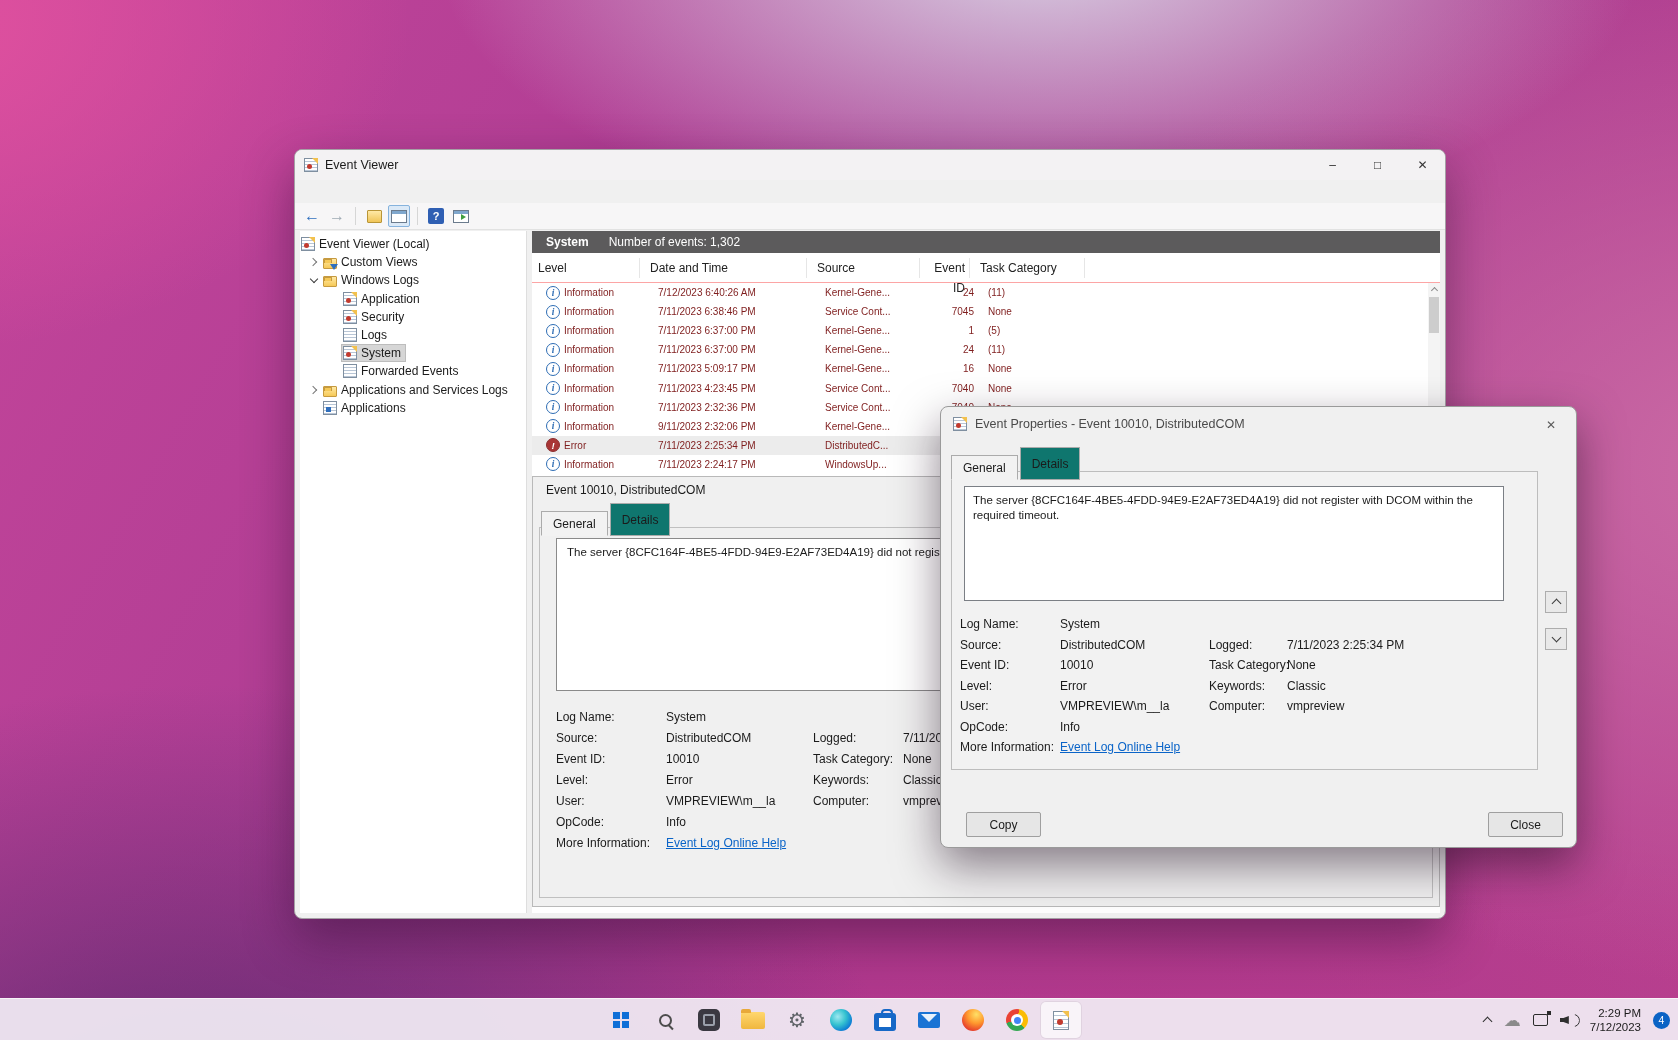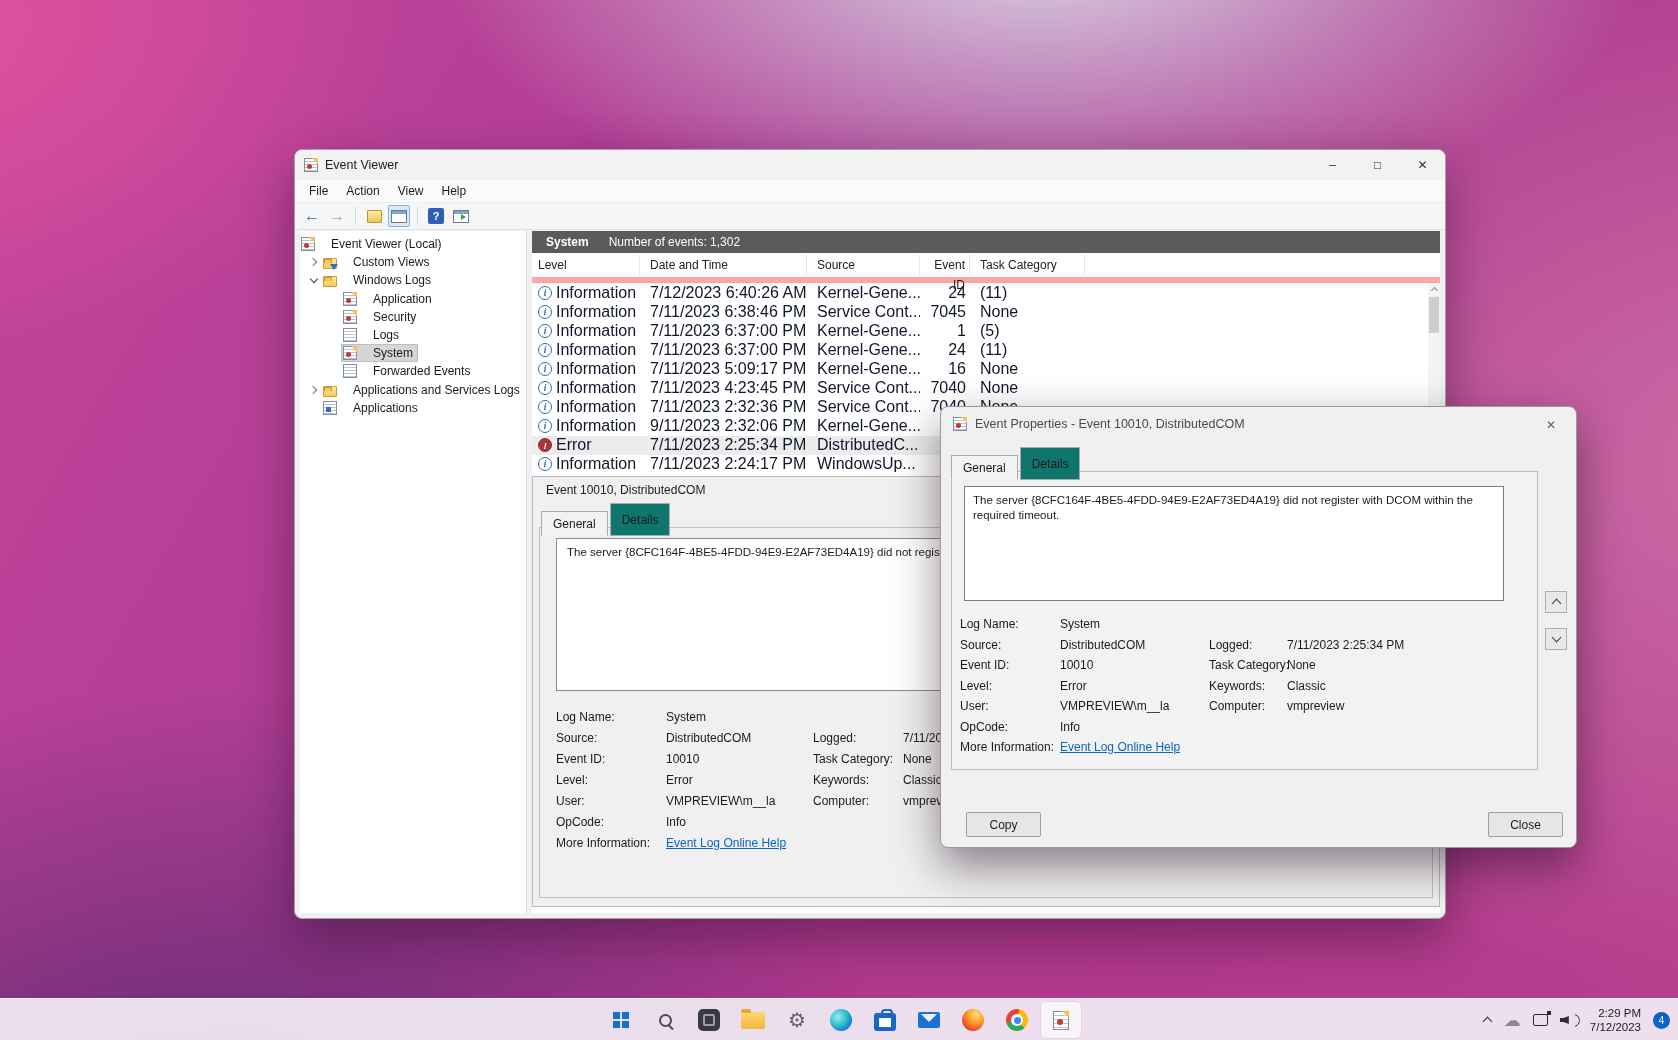--- a/index.html
+++ b/index.html
@@ -49,21 +49,21 @@
   
   .tree{position:absolute;left:5px;top:81px;width:227px;bottom:5px;background:#fff;
     border-right:1px solid #dedede;padding-top:4px;}
   .titem{height:18.2px;display:flex;align-items:center;font-size:12px;color:#1b1b1b;}
   .chev{width:16px;display:flex;align-items:center;justify-content:center;flex:0 0 16px;}
   .titem.lvl1{padding-left:6px;} .titem.lvl2{padding-left:26px;}
   .arrow-right .chev::before{content:"";width:5px;height:5px;border-right:1.4px solid #777;
     border-bottom:1.4px solid #777;transform:rotate(-45deg);margin-left:-2px;}
   .arrow-down .chev::before{content:"";width:5px;height:5px;border-right:1.4px solid #3c3c3c;
     border-bottom:1.4px solid #3c3c3c;transform:rotate(45deg);margin-top:-2px;}
-  .t-body{display:flex;align-items:center;gap:16px;padding:1px 4px 1px 1px;}
+  .t-body{display:flex;align-items:center;gap:4px;padding:1px 4px 1px 1px;}
   .titem.selected .t-body{background:#d6d6d6;outline:1px solid #bdbdbd;}
   .tic{width:14px;height:14px;position:relative;flex:0 0 14px;}
   .i-evt,.i-log,.i-log-plain,.i-subs{background:repeating-linear-gradient(to bottom,#fff 0 2px,#b9c6d6 2px 3px);
     border:1px solid #7f8fa0;width:12px;height:14px;}
   .i-evt::after,.i-log::after{content:"";position:absolute;left:2px;top:5px;width:5px;height:5px;
     border-radius:50%;background:#c23a2e;}
   .i-evt::before,.i-log::before{content:"";position:absolute;right:-1px;top:-1px;width:0;height:0;
     border-top:6px solid #f2c14e;border-left:6px solid transparent;}
   .i-subs::after{content:"";position:absolute;left:2px;top:5px;width:5px;height:5px;background:#2f6fbe;}
   .i-folder,.i-folder-filter{width:15px;height:11px;margin-top:3px;
@@ -73,28 +73,28 @@
   .i-folder-filter::after{content:"";position:absolute;right:-2px;bottom:-2px;width:0;height:0;
     border-top:6px solid #2f6fbe;border-left:4px solid transparent;border-right:4px solid transparent;}
 
   
   .main{position:absolute;left:237px;top:81px;right:5px;bottom:5px;background:#fff;}
   .headerbar{position:absolute;left:0;top:0;right:0;height:22px;background:#5c5b5c;color:#fff;
     display:flex;align-items:center;padding:0 14px;gap:20px;font-size:12px;}
   .hb-log{font-weight:bold;}
   .colhead{position:absolute;left:0;top:22px;right:0;height:30px;display:grid;
     grid-template-columns:108px 167px 113px 50px 115px 1fr;align-items:center;
-    border-bottom:6px solid #fca5a5;font-size:12px;color:#222;background:#fff;}
+    border-bottom:1px solid #fca5a5;font-size:12px;color:#222;background:#fff;}
   .colhead span{padding-left:10px;border-right:1px solid #e6e6e6;height:20px;line-height:20px;}
   .colhead .ch-level{padding-left:6px;}
   .colhead .ch-id{text-align:right;padding-right:4px;padding-left:0;}
   .colhead .ch-fill{border-right:none;}
   .rows{position:absolute;left:0;top:52px;right:12px;height:191px;overflow:hidden;}
   .trow{height:19.1px;display:grid;grid-template-columns:108px 167px 113px 50px 115px 1fr;
-    align-items:center;font-size:16px;color:#0f172a;}
+    align-items:center;font-size:10px;color:#7f1d1d;padding-left:8px;}
   .trow.selected{background:#ececec;}
   .c-level{display:flex;align-items:center;gap:4px;padding-left:6px;}
   .c-date,.c-src,.c-task{padding-left:10px;white-space:nowrap;overflow:hidden;}
   .c-id{text-align:right;padding-right:4px;}
   .lvl{width:14px;height:14px;border-radius:50%;display:inline-flex;align-items:center;
     justify-content:center;flex:0 0 14px;font-size:9.5px;font-weight:bold;}
   .lvl.info{background:#fff;border:1px solid #2e6db4;color:#2e6db4;font-style:italic;
     font-family:"Liberation Serif",serif;}
   .lvl.info::before{content:"i";}
   .lvl.error{background:#a93636;border:1px solid #8c2f2f;color:#fff;}
@@ -225,26 +225,20 @@
     <div class="titlebar">
       <span class="tic i-evt"></span>
       <span class="app-title">Event Viewer</span>
       <div class="win-controls">
         <span class="wc">–</span>
         <span class="wc">□</span>
         <span class="wc">✕</span>
       </div>
     </div>
 
-    <div class="menubar">
-      <span class="menu-item">File</span>
-      <span class="menu-item">Action</span>
-      <span class="menu-item">View</span>
-      <span class="menu-item">Help</span>
-    </div>
 
     <div class="toolbar">
       <span class="tbtn">
           <span class="arrow-glyph back-glyph">←</span>
         </span>
       <span class="tbtn">
           <span class="arrow-glyph fwd-glyph">→</span>
         </span>
       <span class="tsep"></span>
       <span class="tbtn">

